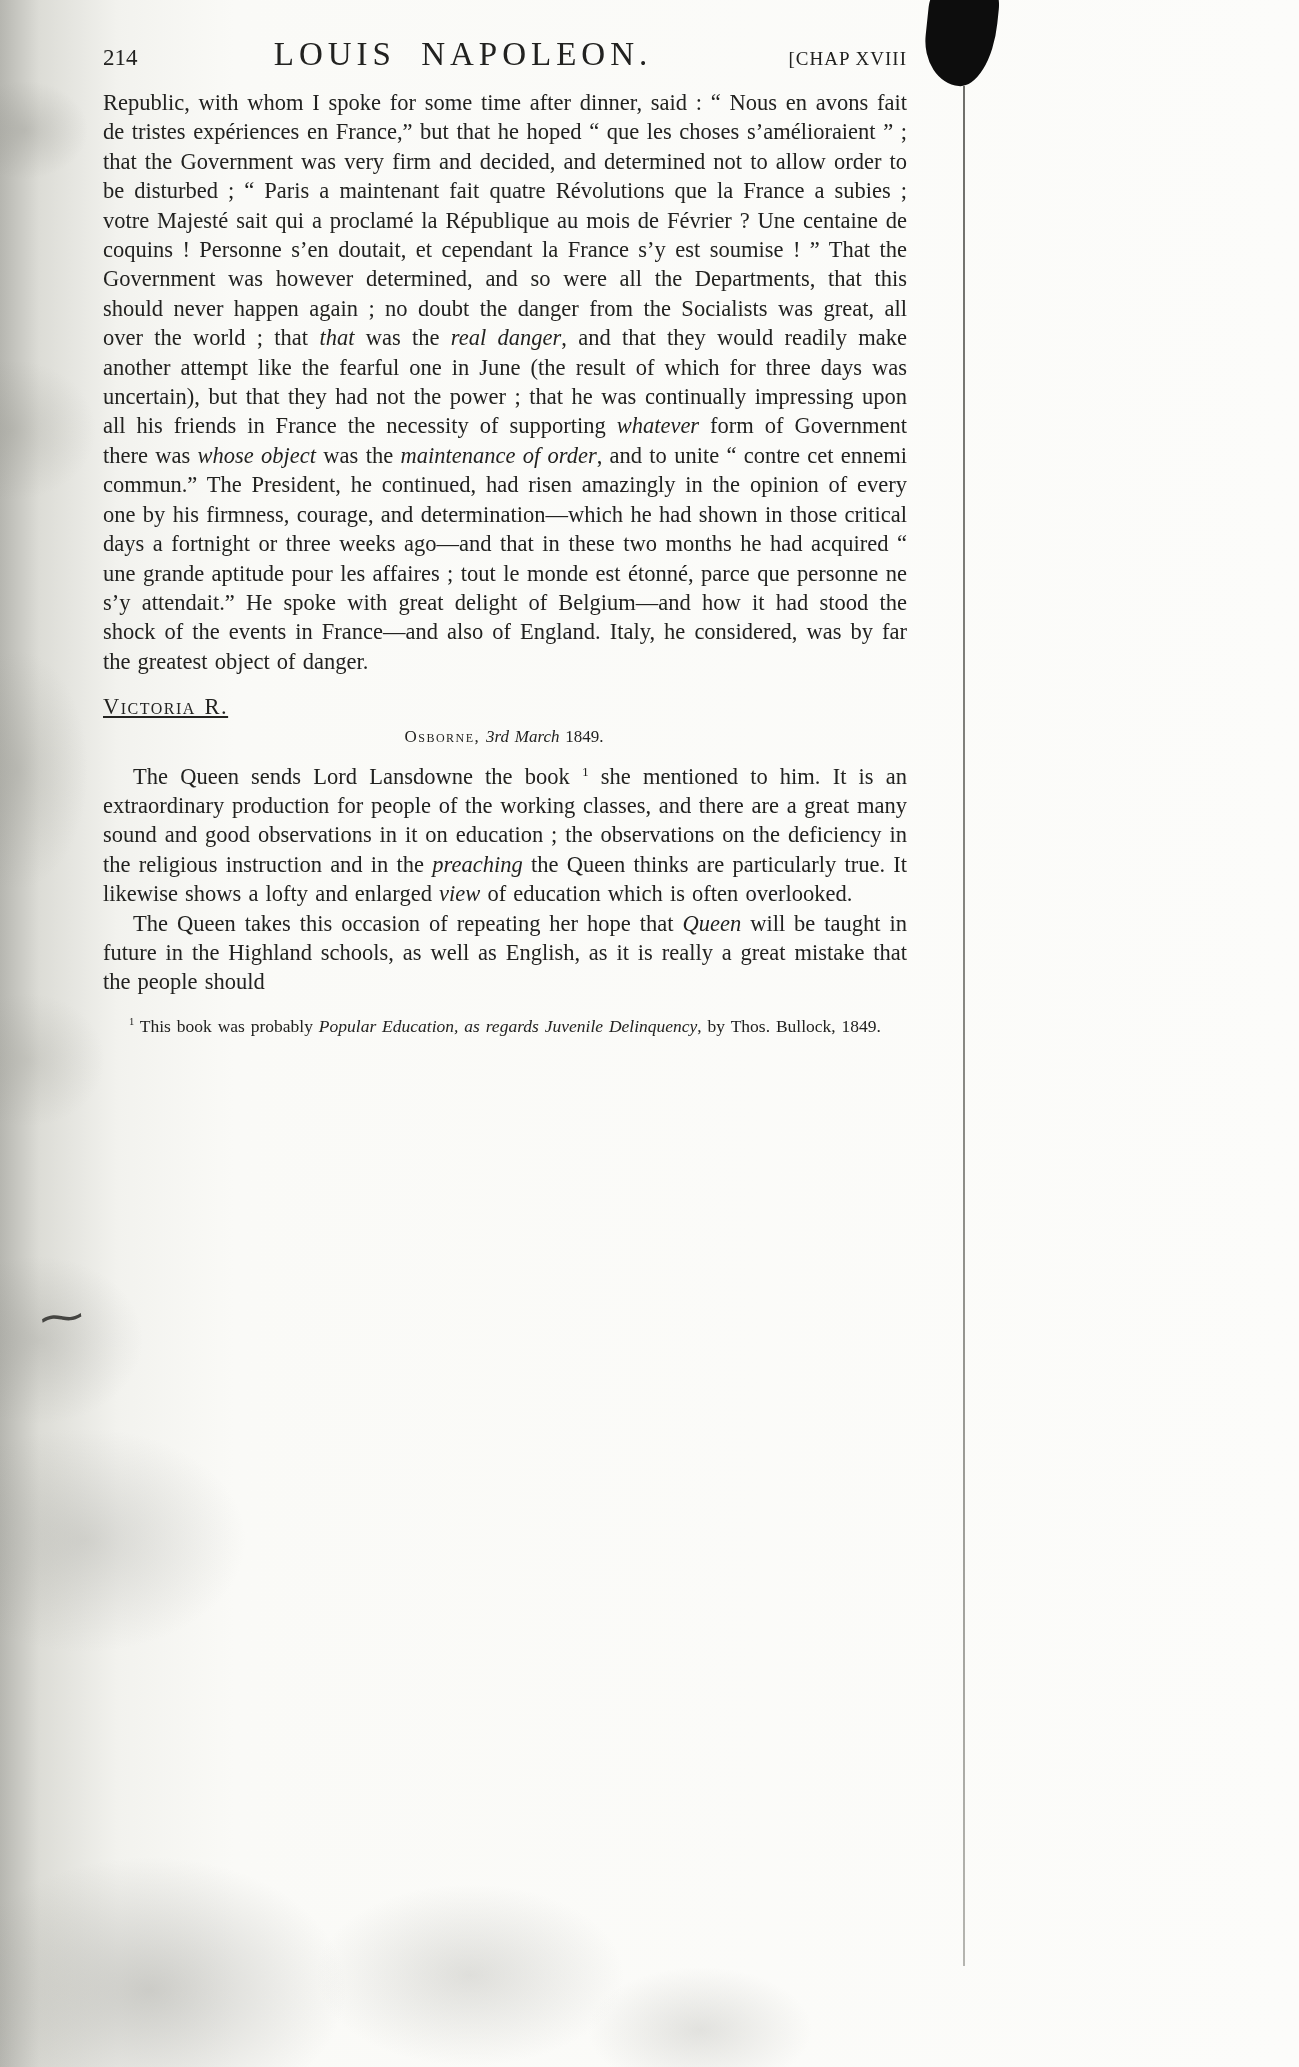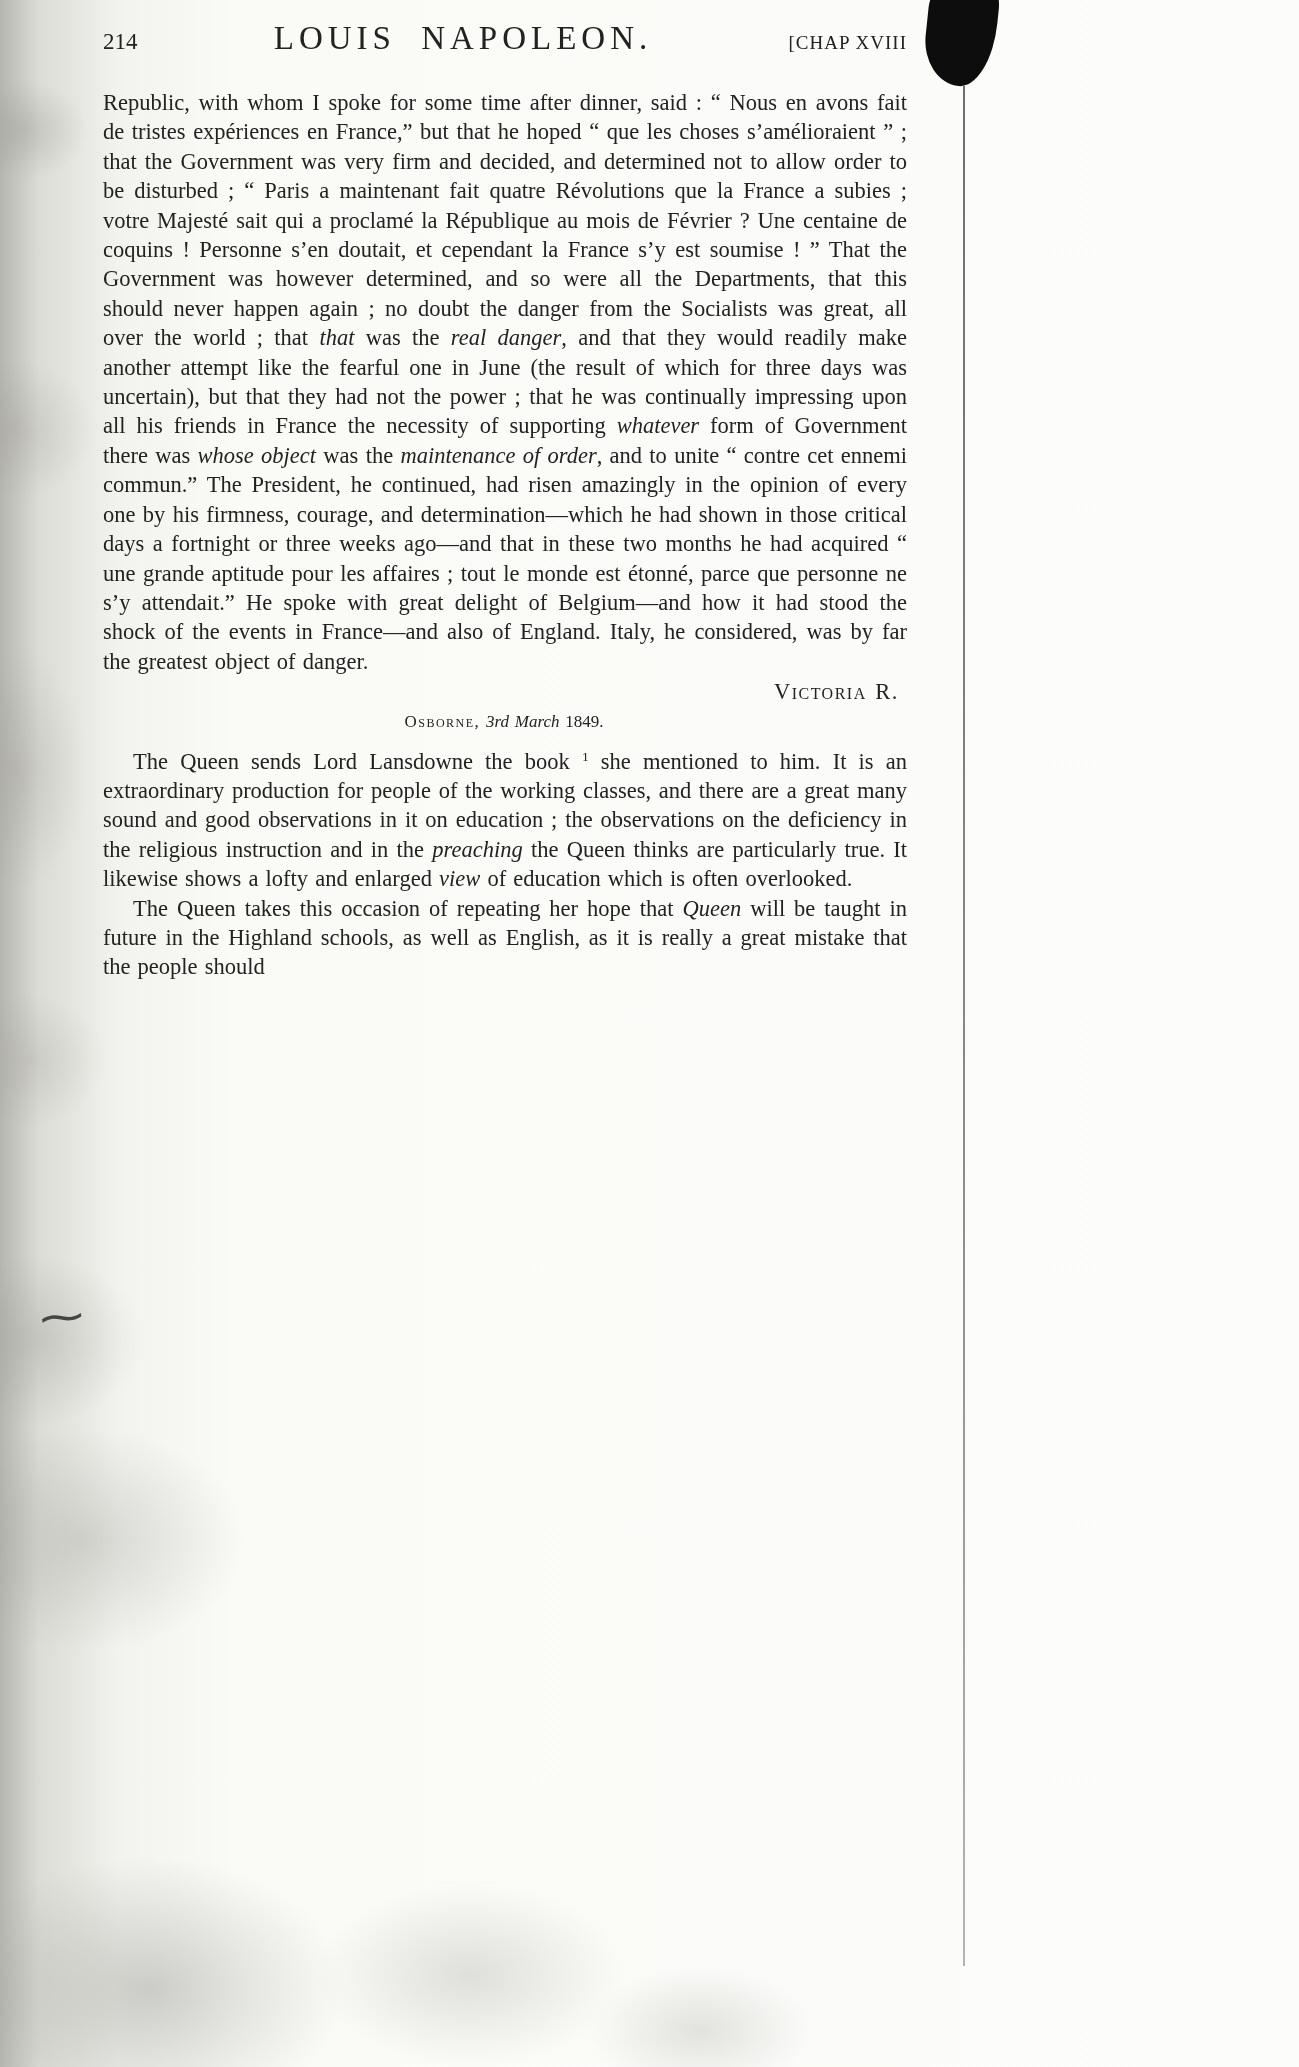--- a/index.html
+++ b/index.html
@@ -53,21 +53,21 @@
     top: 1292px;
     font-size: 42px;
     color: #454542;
     transform: scaleX(1.5) rotate(-6deg);
     font-family: "DejaVu Sans", sans-serif;
   }
 
   
   .page-header {
     position: absolute;
-    top: 20px;
+    top: 36px;
     left: 103px;
     width: 804px;
     display: flex;
     align-items: baseline;
   }
   .page-num { font-size: 23px; }
   .running-title {
     flex: 1;
     text-align: center;
     font-size: 33px;
@@ -82,23 +82,24 @@
     top: 88px;
     left: 103px;
     width: 804px;
     font-size: 22.5px;
     line-height: 29.4px;
     text-align: justify;
     word-spacing: 1.5px;
   }
   .text-block p { margin: 0; }
   p.signature {
-    text-align: right;
+    text-align: left;
     padding-right: 8px;
-    margin-top: 1px;
+    margin-top: 16px;
+    text-decoration: underline;
   }
   p.heading {
     margin-top: 48px;
     text-align: center;
     font-style: italic;
   }
   p.dateline {
     margin-top: 4px;
     text-align: center;
     font-size: 17px;
@@ -133,15 +134,16 @@
     <span class="running-title">LOUIS NAPOLEON.</span>
     <span class="chapter-marker">[CHAP XVIII</span>
   </div>
 
   <div class="text-block" id="flow">
       <p class="body"><span>Republic, with whom I spoke for some time after dinner, said : “ Nous en avons fait de tristes expériences en France,” but that he hoped “ que les choses s’amélioraient ” ; that the Government was very firm and decided, and determined not to allow order to be disturbed ; “ Paris a maintenant fait quatre Révolutions que la France a subies ; votre Majesté sait qui a proclamé la République au mois de Février ? Une centaine de coquins ! Personne s’en doutait, et cependant la France s’y est soumise ! ” That the Government was however determined, and so were all the Departments, that this should never happen again ; no doubt the danger from the Socialists was great, all over the world ; that </span><span class="s-i">that</span><span> was the </span><span class="s-i">real danger</span><span>, and that they would readily make another attempt like the fearful one in June (the result of which for three days was uncertain), but that they had not the power ; that he was continually impressing upon all his friends in France the necessity of supporting </span><span class="s-i">whatever</span><span> form of Government there was </span><span class="s-i">whose object</span><span> was the </span><span class="s-i">maintenance of order</span><span>, and to unite “ contre cet ennemi commun.” The President, he continued, had risen amazingly in the opinion of every one by his firmness, courage, and determination—which he had shown in those critical days a fortnight or three weeks ago—and that in these two months he had acquired “ une grande aptitude pour les affaires ; tout le monde est étonné, parce que personne ne s’y attendait.” He spoke with great delight of Belgium—and how it had stood the shock of the events in France—and also of England. Italy, he considered, was by far the greatest object of danger.</span></p>
       <p class="signature"><span class="s-sc">Victoria R.</span></p>
       <p class="dateline"><span class="s-sc">Osborne,</span><span> </span><span class="s-i">3rd March</span><span> 1849.</span></p>
       <p class="letter start"><span>The Queen sends Lord Lansdowne the book </span><span class="s-sup">1</span><span> she mentioned to him. It is an extraordinary production for people of the working classes, and there are a great many sound and good observations in it on education ; the observations on the deficiency in the religious instruction and in the </span><span class="s-i">preaching</span><span> the Queen thinks are particularly true. It likewise shows a lofty and enlarged </span><span class="s-i">view</span><span> of education which is often overlooked.</span></p>
       <p class="letter"><span>The Queen takes this occasion of repeating her hope that </span><span class="s-i">Queen</span><span> will be taught in future in the Highland schools, as well as English, as it is really a great mistake that the people should</span></p>
+      <p class="footnote"><span class="s-sup">1</span><span> This book was probably </span><span class="s-i">Popular Education, as regards Juvenile Delinquency</span><span>, by Thos. Bullock, 1849.</span></p>
     </div>
 
 </div>
 
 </body></html>

